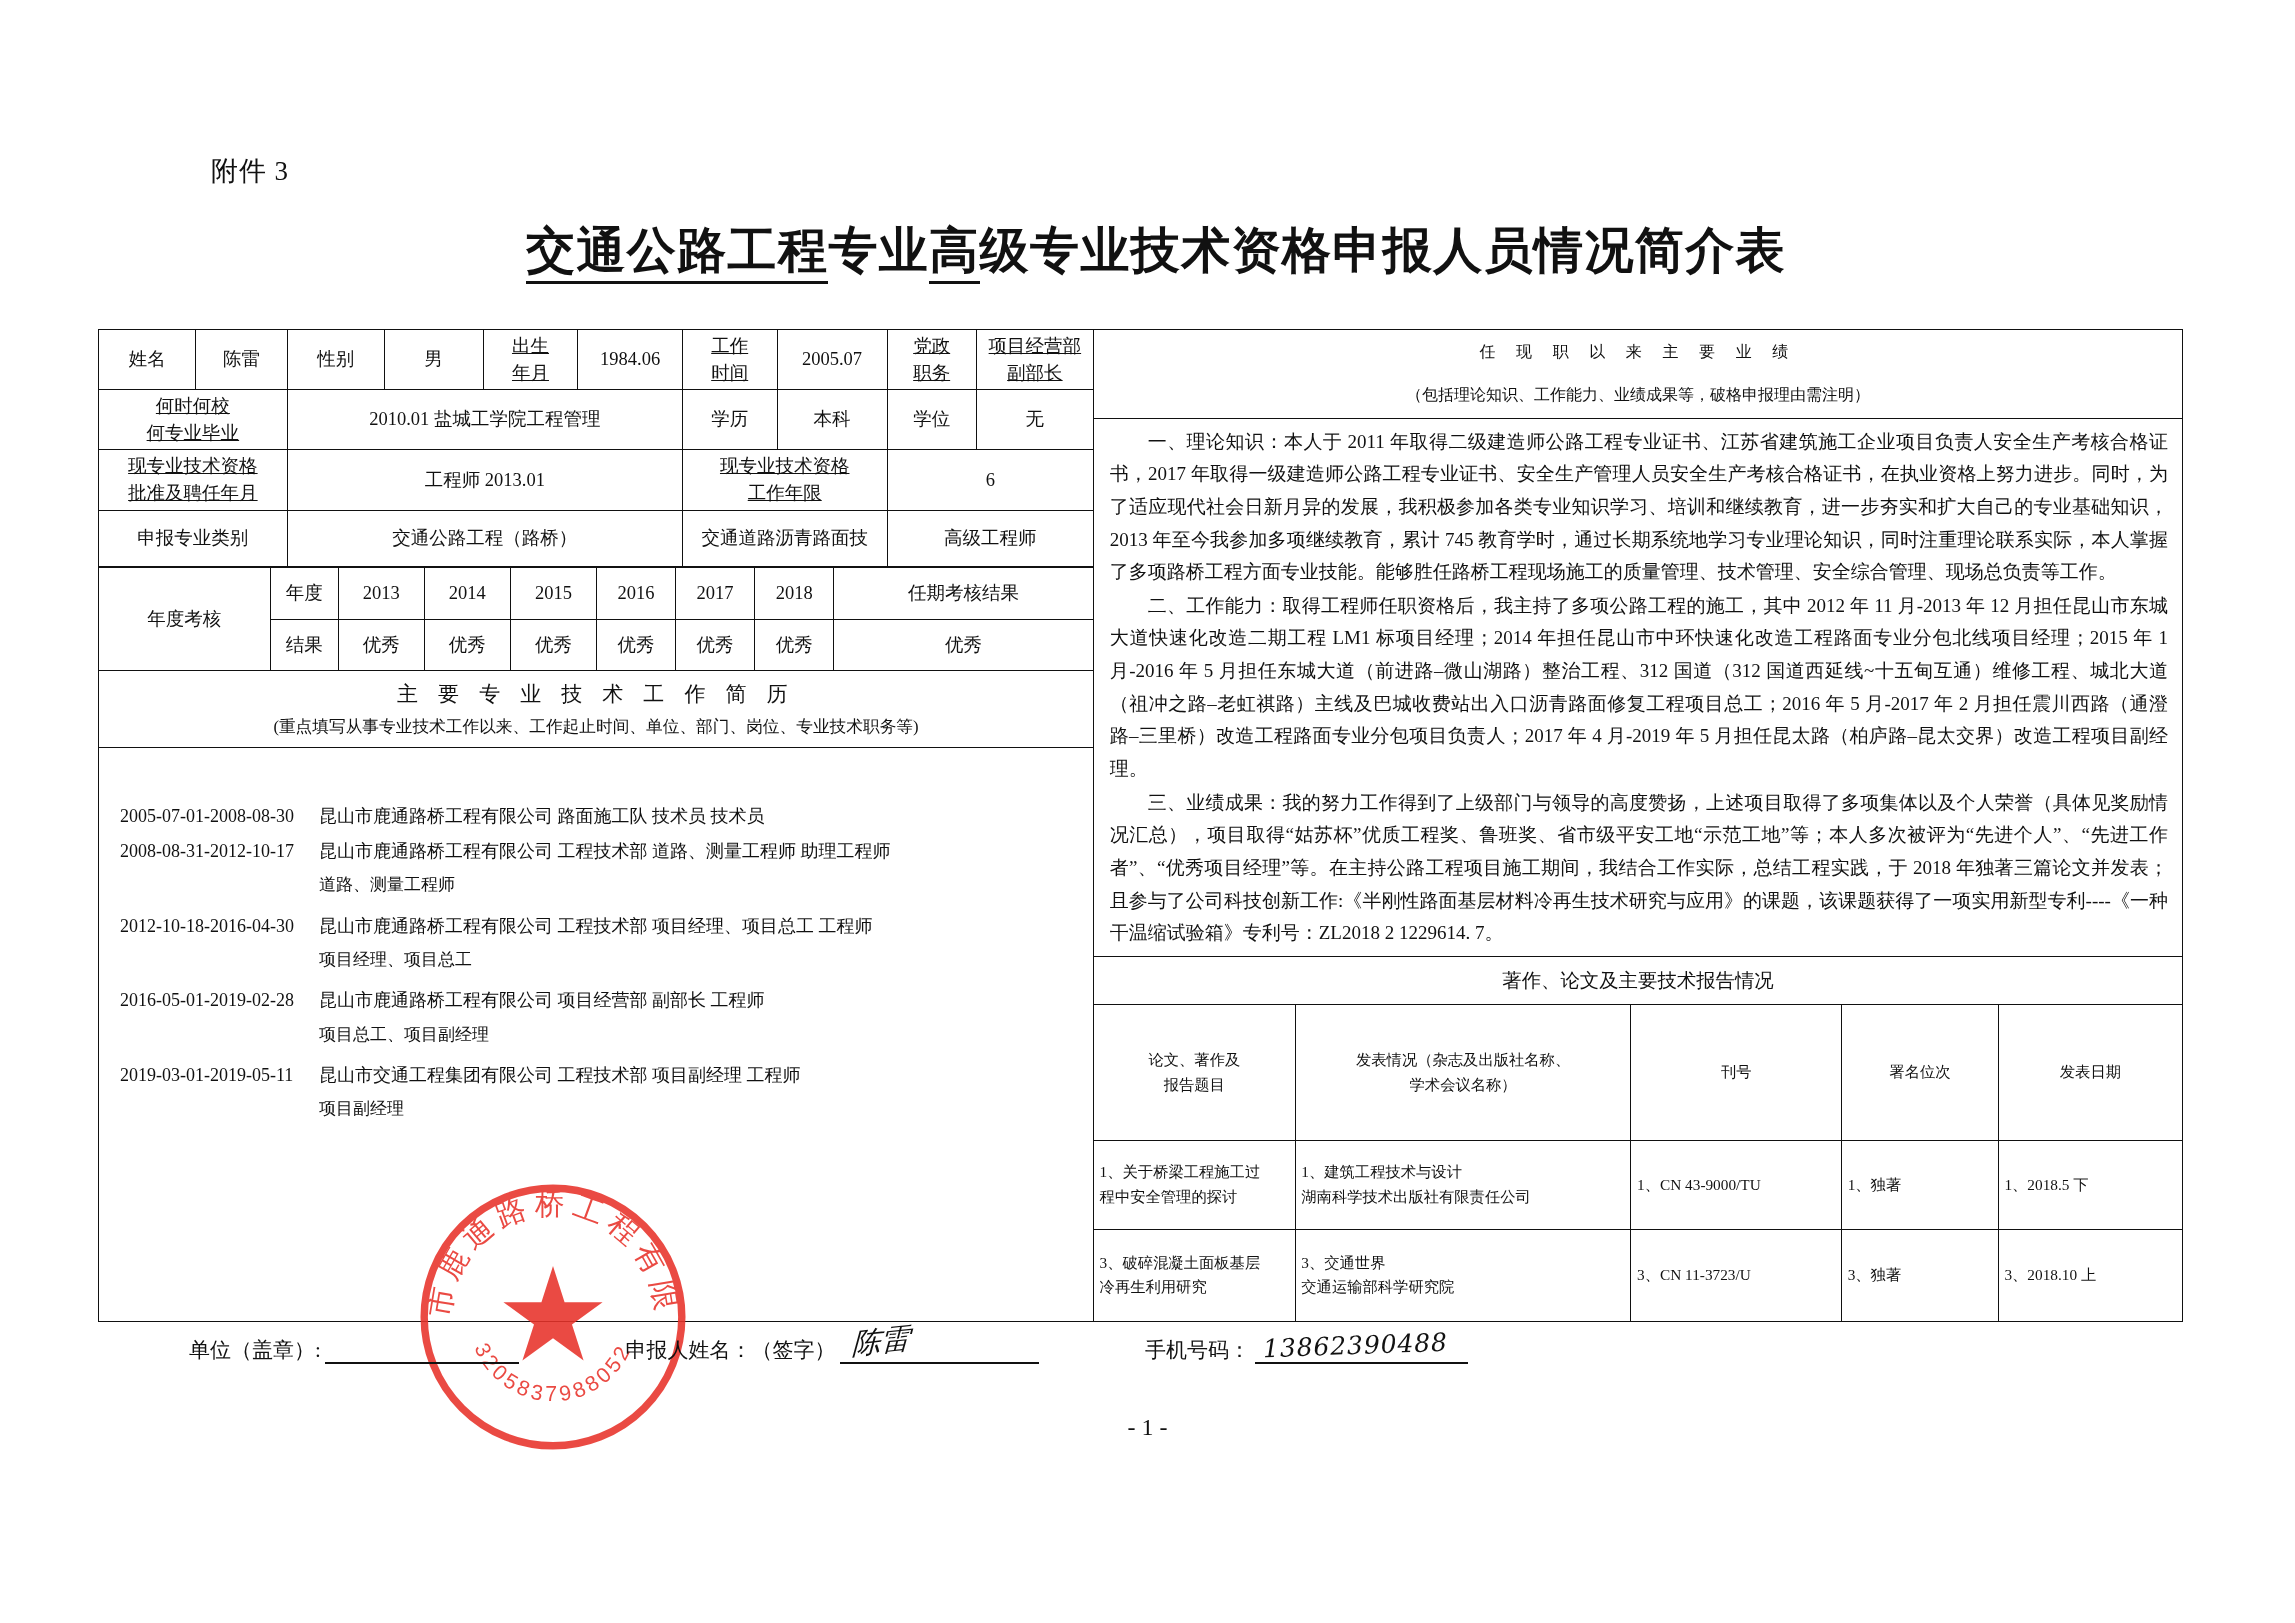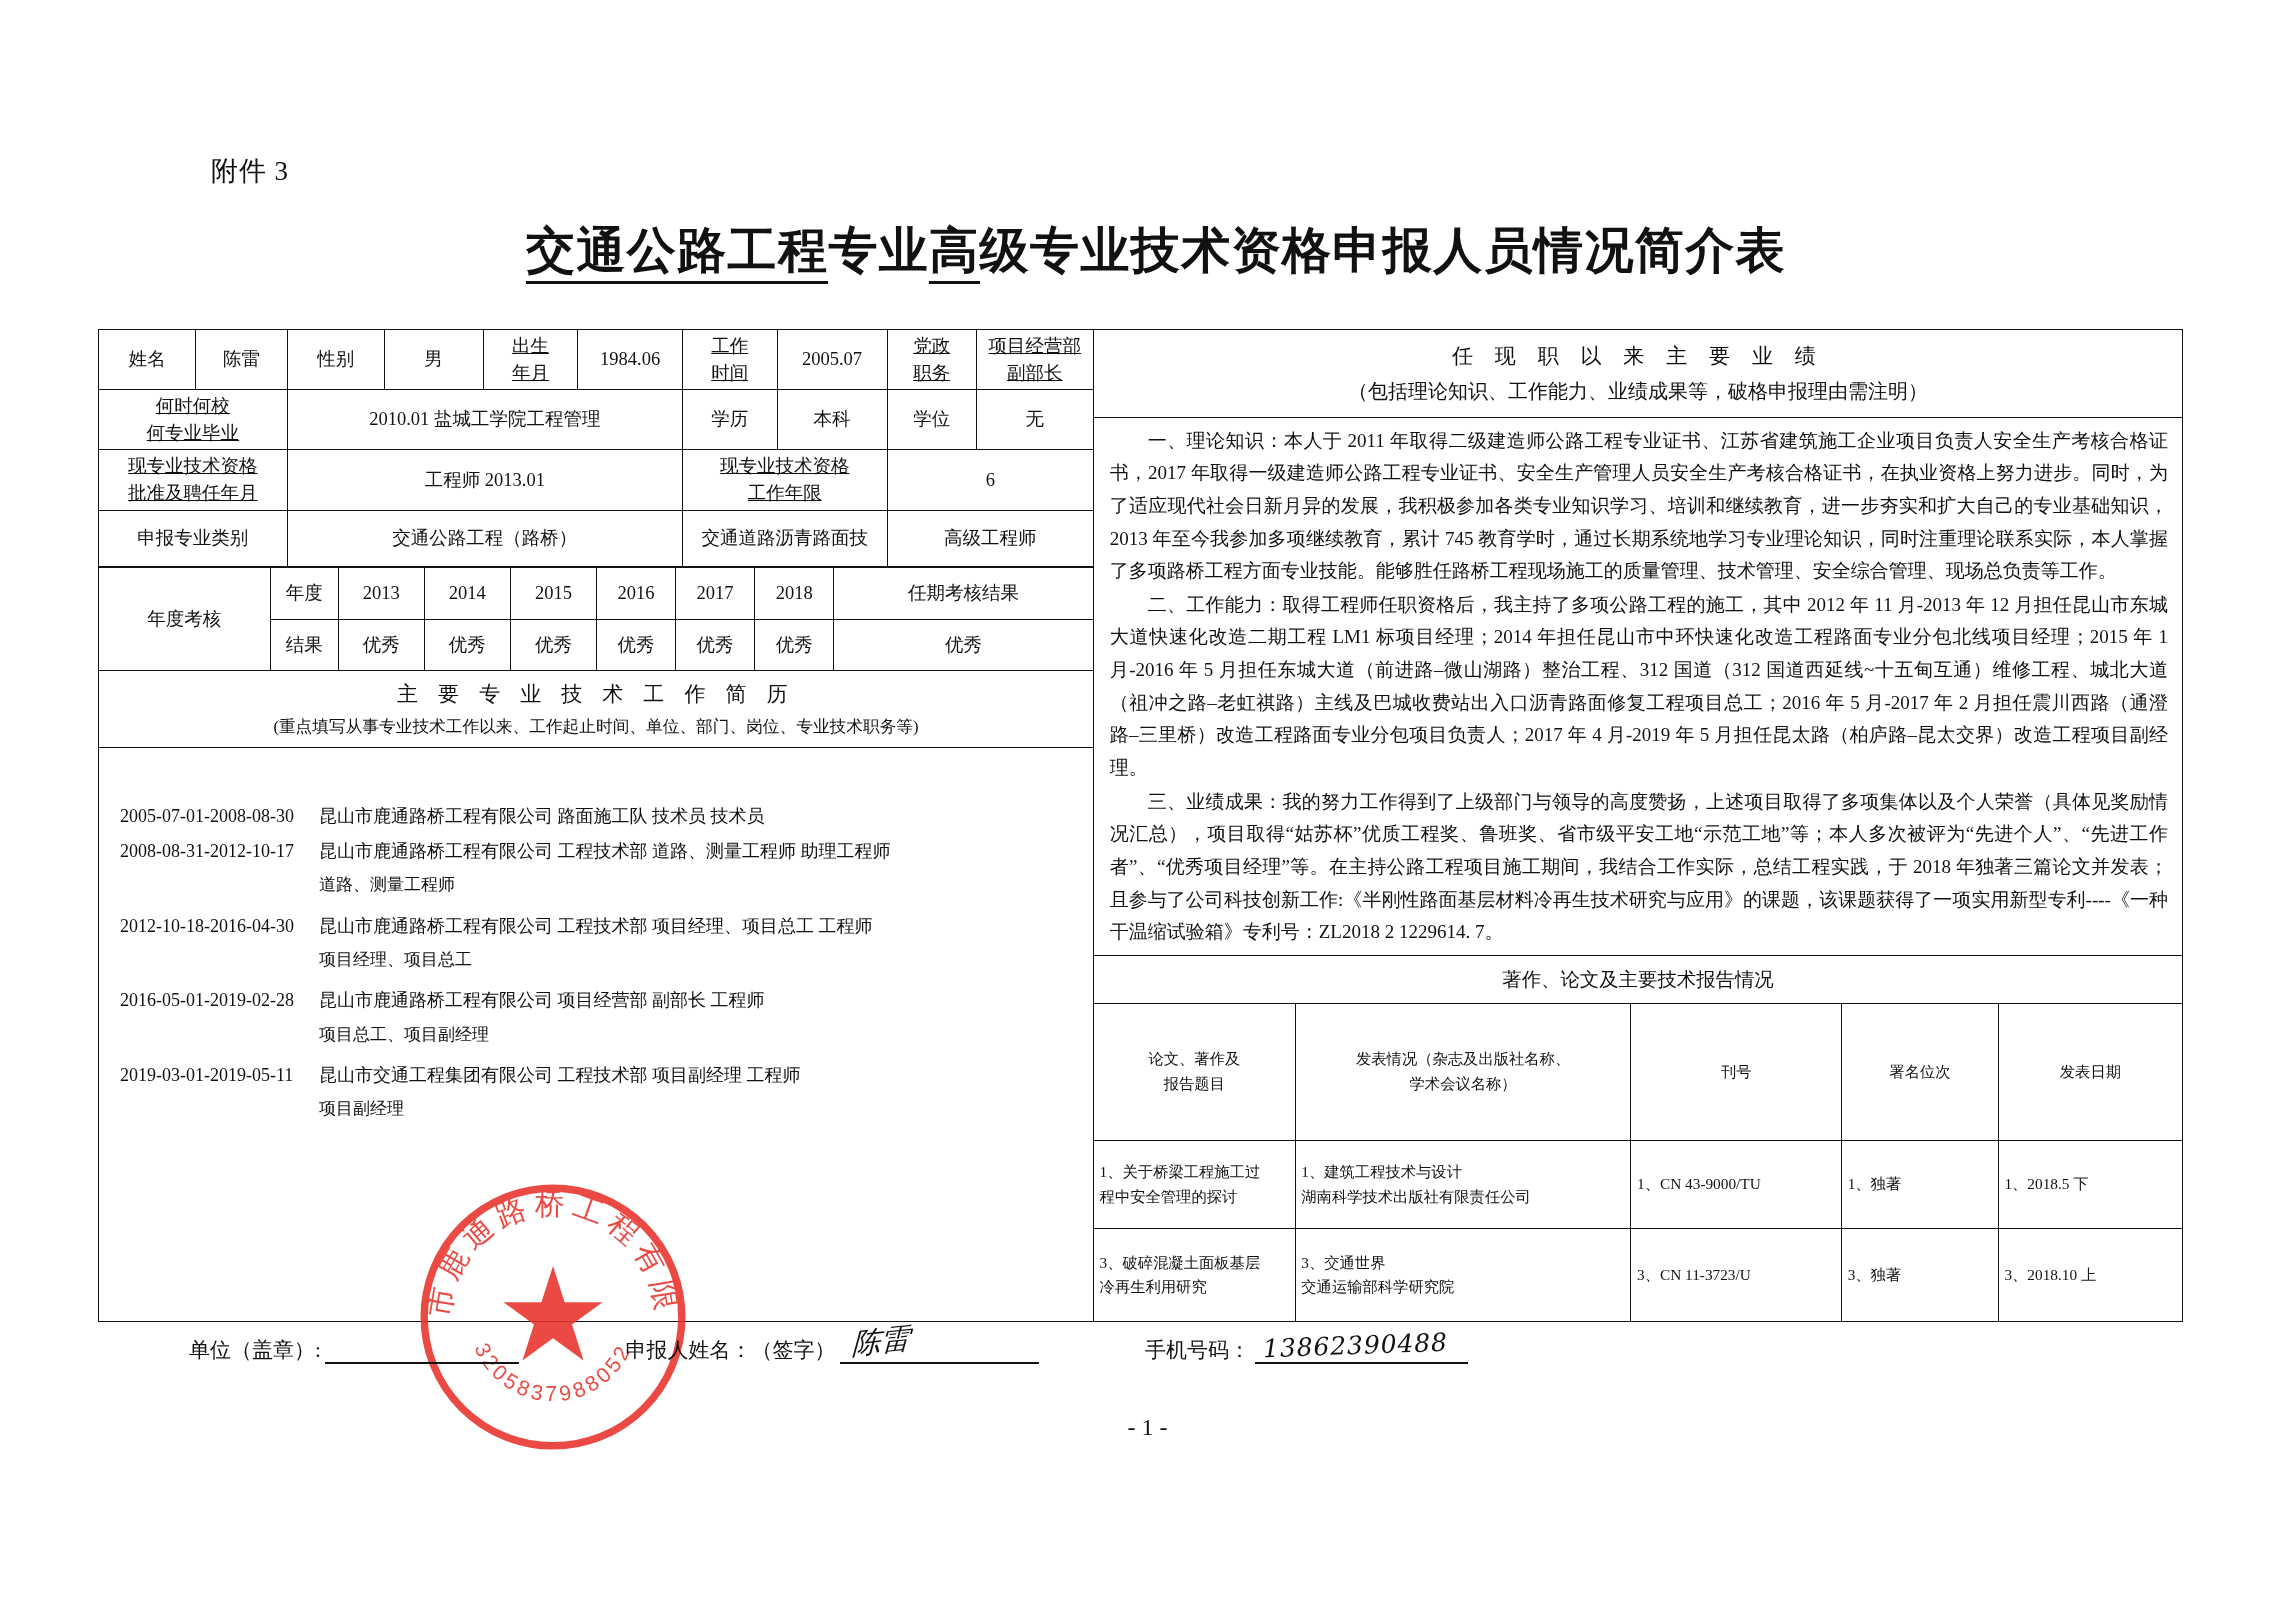--- a/index.html
+++ b/index.html
@@ -92,22 +92,22 @@
     margin-bottom:14px;
     line-height:1.55;
   }
 
   
   .perf-head{
     border-bottom:1.4px solid #111;
     text-align:center;
     padding:12px 0 12px 0;
   }
-  .perf-head .ph1{font-size:21px;letter-spacing:8.3px;}
-  .perf-head .ph2{font-size:20px;margin-top:8px;}
+  .perf-head .ph1{font-size:16px;letter-spacing:8.3px;}
+  .perf-head .ph2{font-size:16px;margin-top:22px;}
   .perf-body{
     padding:6.5px 14px 4.6px 15.7px;
     font-size:19px;
     line-height:1.72;
     text-align:justify;
     text-justify:inter-ideograph;
     border-bottom:1.4px solid #111;
   }
   .perf-body p{margin:0 0 0.9px 0;text-indent:2em;}
   .pub-head{

